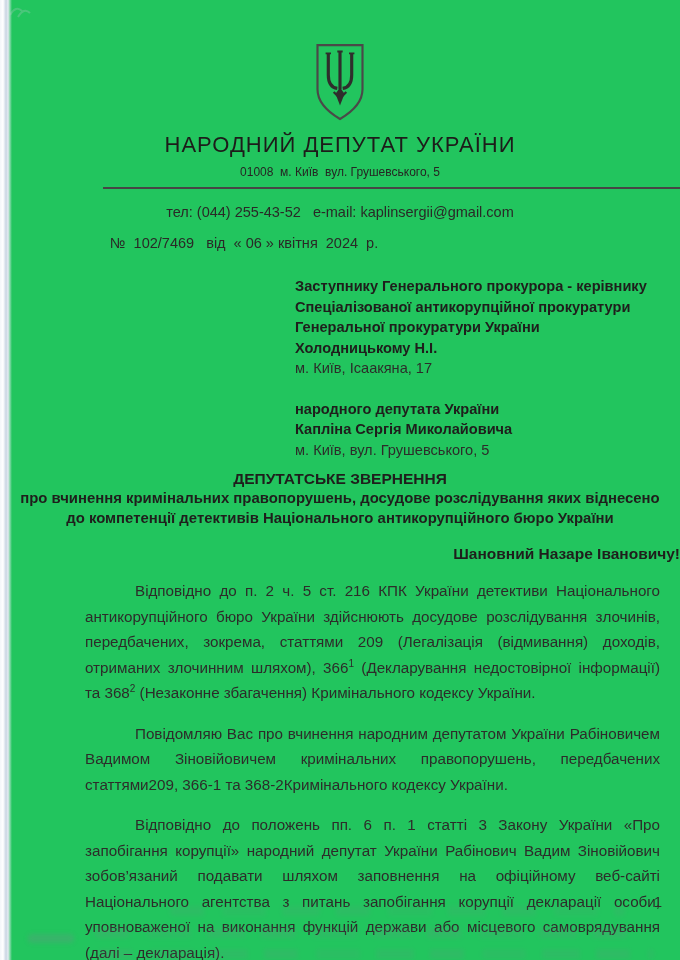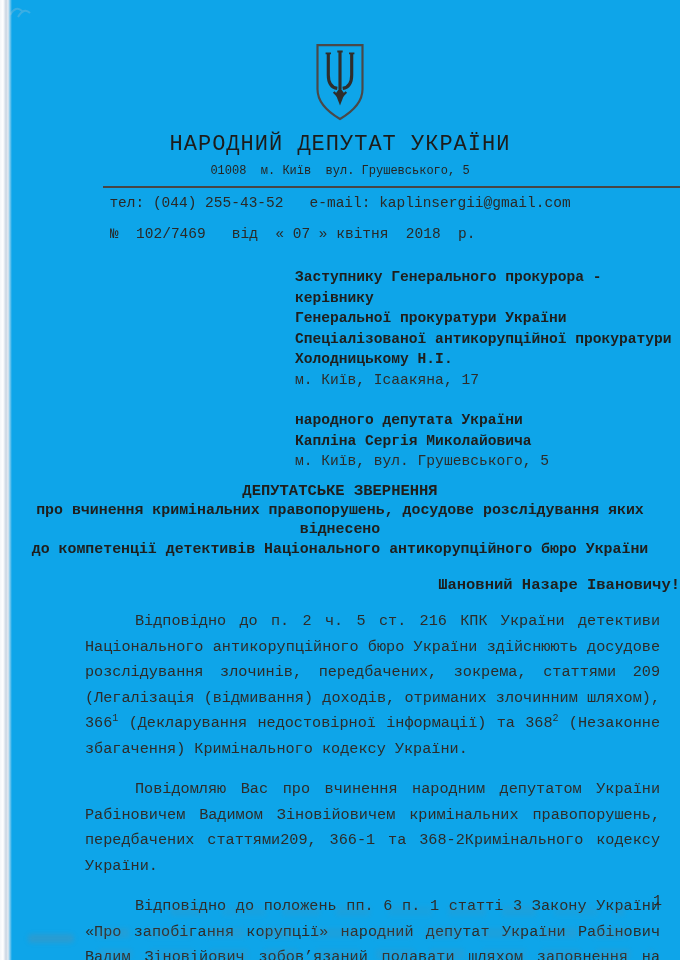--- a/index.html
+++ b/index.html
@@ -1,41 +1,41 @@
 <!DOCTYPE html>
 <html><head>
 <meta charset="utf-8">
 <style>
   html,body{margin:0;padding:0;background:#e9ebee;}
   .sheet{
     position:relative;
     width:680px;height:960px;
     margin:0 auto;
-    background:#0ea5e9;
+    background:#22c55e;
     overflow:hidden;
-    font-family:Liberation Mono, monospace;
+    font-family:Liberation Sans, sans-serif;
     color:#2d2c2a;
   }
   
   .scan-edge{
     position:absolute;left:0;top:0;bottom:0;width:12px;
     background:linear-gradient(to right,#f3f6f9 0,#ffffff 3px,#c9d5e2 6px,#e4eaf1 8px,rgba(255,255,255,0) 12px);
     pointer-events:none;
   }
   .corner-smudge{position:absolute;left:8px;top:1px;opacity:.5;}
   
   .emblem-wrap{padding-top:42px;text-align:center;line-height:0;}
   .lh-title{
     margin-top:8px;text-align:center;
     font-size:22px;letter-spacing:1px;color:#1d1c1a;
     white-space:pre;
   }
   .lh-address{margin-top:7px;text-align:center;font-size:12px;color:#262523;white-space:pre;}
   .lh-rule{height:0;border-top:2px solid #474645;margin:8px 0 0 103px;}
-  .lh-contacts{margin-top:7px;text-align:center;font-size:14.5px;color:#2a2927;white-space:pre;}
+  .lh-contacts{margin-top:15px;text-align:center;font-size:14.5px;color:#2a2927;white-space:pre;}
   .ref-line{margin:15px 0 0 110px;font-size:14.5px;color:#2a2927;white-space:pre;}
   
   .addressee{margin:25px 0 0 295px;font-size:14.6px;line-height:20.5px;}
   .addressee .b{font-weight:bold;color:#1f1e1c;}
   .addressee .gap{height:20px;}
   
   .appeal-title{margin-top:9px;text-align:center;font-weight:bold;font-size:15.5px;color:#1f1e1c;line-height:20px;}
   .appeal-subtitle{text-align:center;font-weight:bold;font-size:14.9px;color:#1f1e1c;line-height:19.5px;}
   .salutation{margin-top:17px;text-align:right;font-weight:bold;font-size:15.5px;color:#1f1e1c;}
   
@@ -84,26 +84,26 @@
       <path d="M14 12 H20 M40 12 H46 M27 10 H33" stroke="#2f2e2c" stroke-width="2"></path>
       <path d="M23 55 L30 62 L37 55" fill="none" stroke="#2f2e2c" stroke-width="2.5"></path>
       <path d="M30 50 L25 57 L30 70 L35 57 Z" fill="#2f2e2c"></path>
     </svg>
   </div>
 
   <div class="lh-title">НАРОДНИЙ ДЕПУТАТ УКРАЇНИ</div>
   <div class="lh-address">01008  м. Київ  вул. Грушевського, 5</div>
   <div class="lh-rule"></div>
   <div class="lh-contacts">тел: (044) 255-43-52   e-mail: kaplinsergii@gmail.com</div>
-  <div class="ref-line">№  102/7469   від  « 07 » квітня  2018  р.</div>
+  <div class="ref-line">№  102/7469   від  « 06 » квітня  2024  р.</div>
 
   <div class="addressee">
     <div class="b">Заступнику Генерального прокурора - керівнику</div>
+    <div class="b">Спеціалізованої антикорупційної прокуратури</div>
     <div class="b">Генеральної прокуратури України</div>
-    <div class="b">Спеціалізованої антикорупційної прокуратури</div>
     <div class="b">Холодницькому Н.І.</div>
     <div>м. Київ, Ісаакяна, 17</div>
     <div class="gap"></div>
     <div class="b">народного депутата України</div>
     <div class="b">Капліна Сергія Миколайовича</div>
     <div>м. Київ, вул. Грушевського, 5</div>
   </div>
 
   <div class="appeal-title">ДЕПУТАТСЬКЕ ЗВЕРНЕННЯ</div>
   <div class="appeal-subtitle">про вчинення кримінальних правопорушень, досудове розслідування яких віднесено</div>

